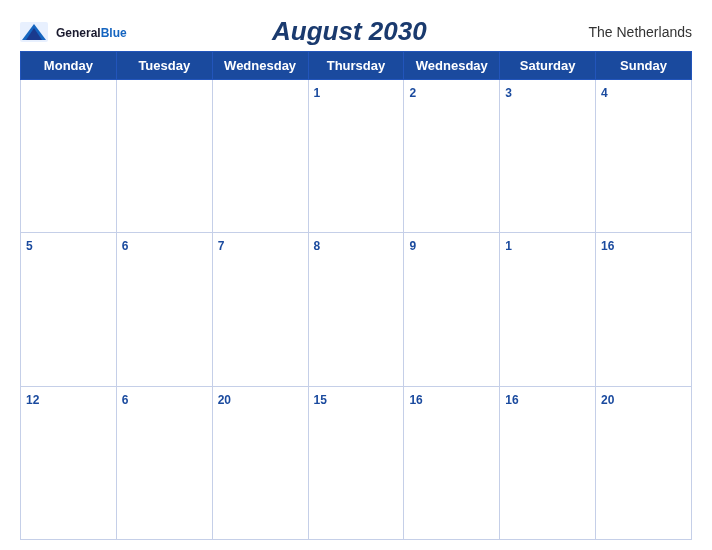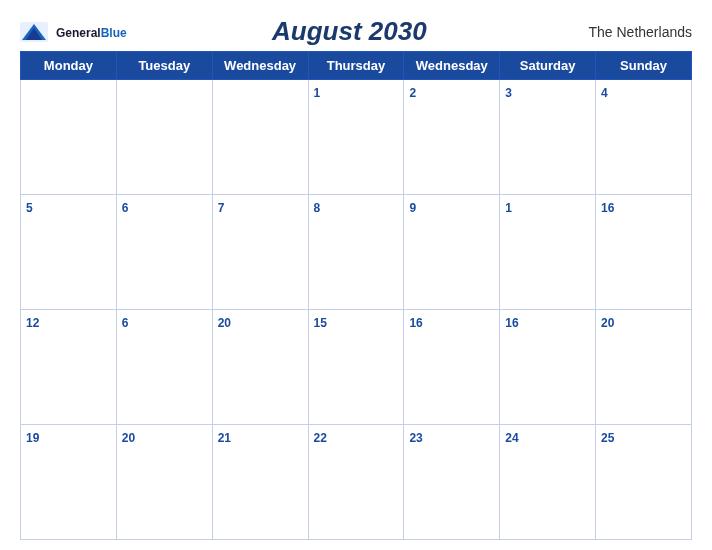--- a/index.html
+++ b/index.html
@@ -147,23 +147,14 @@
       </tr>
       <tr>
         <td><span class="day-num">12</span></td>
         <td><span class="day-num">6</span></td>
         <td><span class="day-num">20</span></td>
         <td><span class="day-num">15</span></td>
         <td><span class="day-num">16</span></td>
         <td><span class="day-num">16</span></td>
         <td><span class="day-num">20</span></td>
       </tr>
-      <tr>
-        <td><span class="day-num">19</span></td>
-        <td><span class="day-num">20</span></td>
-        <td><span class="day-num">21</span></td>
-        <td><span class="day-num">22</span></td>
-        <td><span class="day-num">23</span></td>
-        <td><span class="day-num">24</span></td>
-        <td><span class="day-num">25</span></td>
-      </tr>
     </tbody>
 </table>
 
 </body></html>

